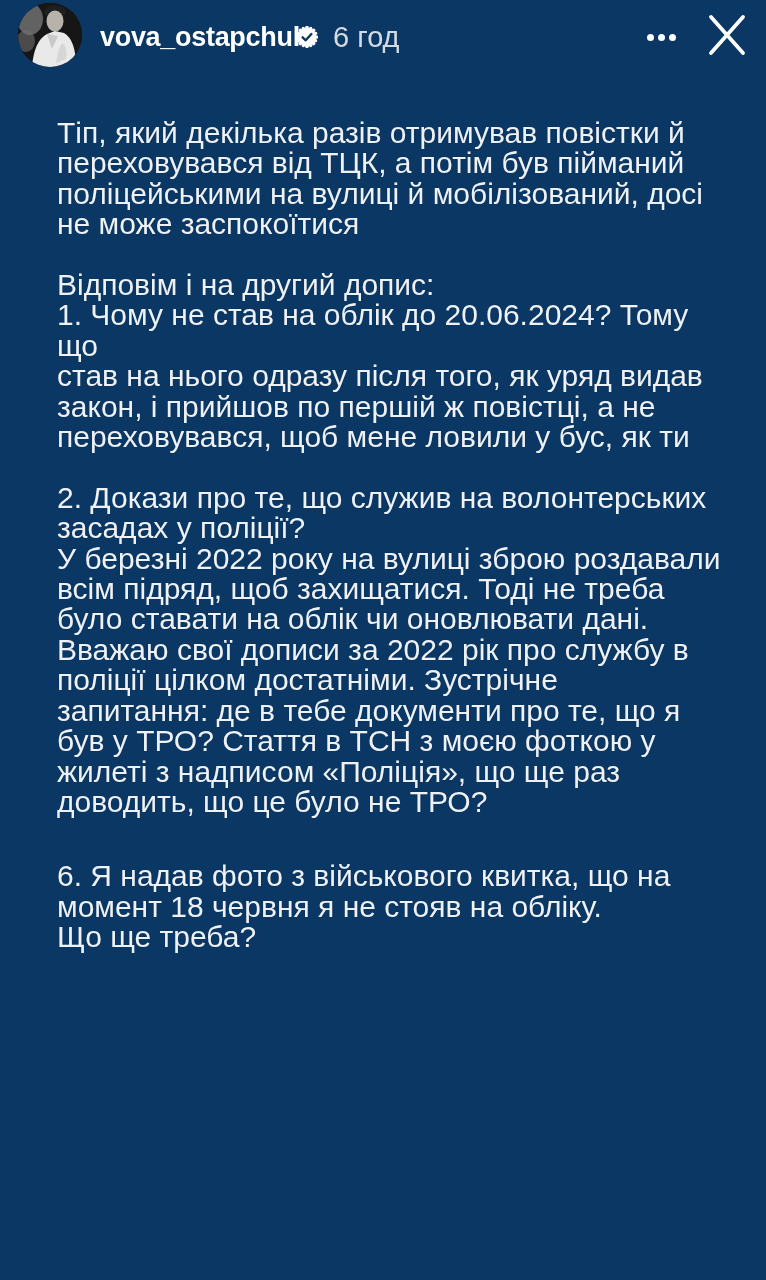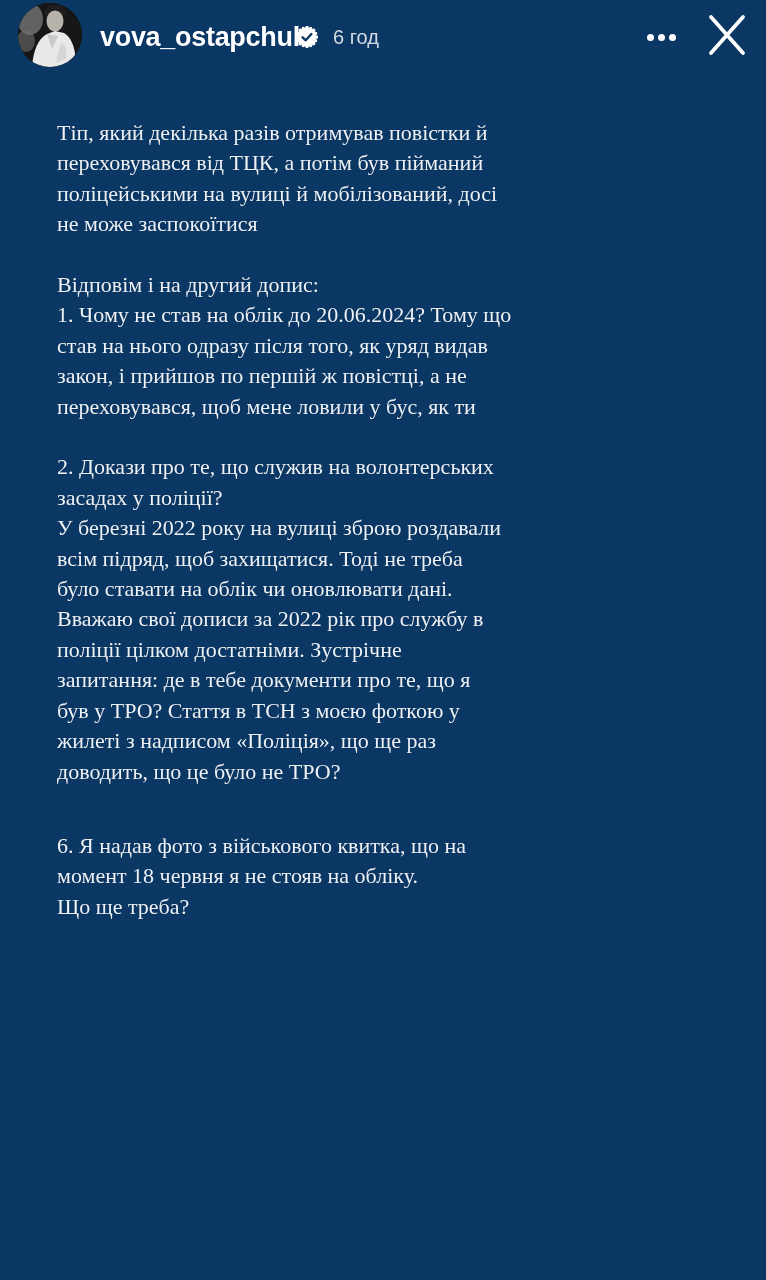--- a/index.html
+++ b/index.html
@@ -43,21 +43,21 @@
     cursor: pointer;
   }
   .verified-badge {
     position: absolute;
     left: 296px; top: 26px;
     width: 22px; height: 22px;
   }
   .timestamp {
     position: absolute;
     left: 333px; top: 21px;
-    font-size: 20px;
+    font-size: 29px;
     font-weight: 400;
     color: rgba(255,255,255,0.82);
     line-height: 32px;
   }
   .more-options {
     position: absolute;
     left: 645px; top: 34px;
     display: flex;
     gap: 4px;
     padding: 6px 2px;
@@ -79,22 +79,22 @@
 
   
   .story-canvas {
     position: absolute;
     inset: 0;
   }
   .story-text {
     position: absolute;
     top: 0; left: 0; right: 0;
     padding: 118px 32px 0 57px;
-    font-family: Liberation Serif, serif;
-    font-size: 22px;
+    font-family: Liberation Sans, sans-serif;
+    font-size: 30px;
     line-height: 30.4px;
     color: #eef1f5;
     white-space: pre-line;
     text-shadow: 0 0 1px rgba(0,0,0,0.15);
   }
   .story-paragraph {
     margin: 0 0 30.4px 0;
   }
   .story-paragraph:last-child { margin-bottom: 0; margin-top: 44px; }
 </style>

